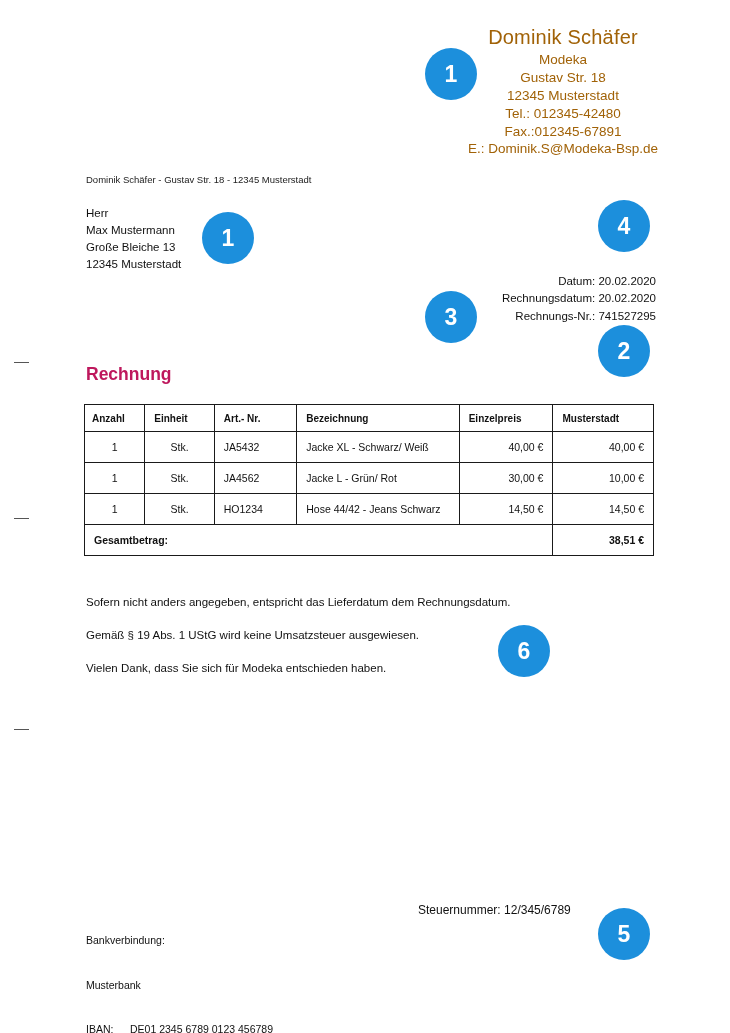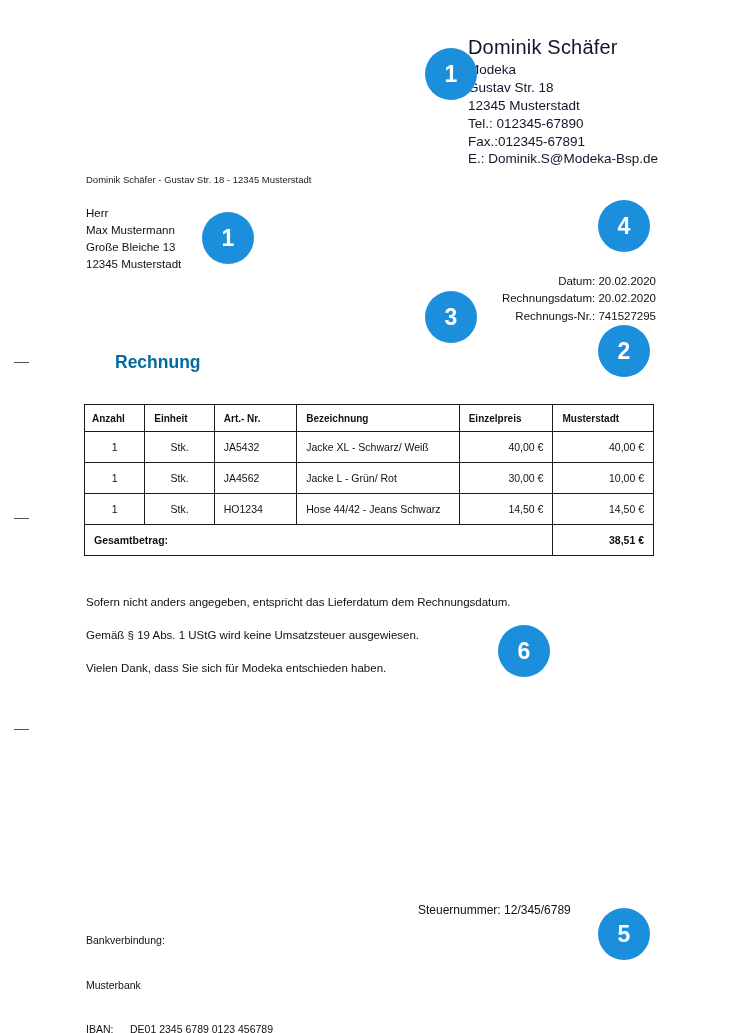--- a/index.html
+++ b/index.html
@@ -20,25 +20,25 @@
     left: 0; top: 0;
     width: 730px;
     height: 1033px;
     background: #fff;
   }
 
   
   .sender {
     position: absolute;
     right: 72px;
-    top: 34px;
-    text-align: left;
+    top: 24px;
+    text-align: center;
     line-height: 1.32;
     font-size: 13.5px;
-    color: #0f172a;
+    color: #a16207;
   }
   .sender .name {
     font-size: 20px;
     letter-spacing: .2px;
     margin-bottom: 1px;
   }
 
   
   .return-line {
     position: absolute;
@@ -66,25 +66,24 @@
     text-align: right;
     font-size: 11.5px;
     line-height: 1.52;
     color: #111;
   }
 
   
   .doc-title {
     position: absolute;
     left: 86px;
-    top: 352px;
+    top: 364px;
     font-size: 17.5px;
     font-weight: bold;
-    color: #0369a1;
-    margin-left: 29px;
+    color: #be185d;
   }
 
   
   .table-wrap {
     position: absolute;
     left: 84px;
     top: 404px;
     width: 570px;
   }
   table.items {
@@ -189,21 +188,21 @@
 
   <div class="fold" style="top:362px;"></div>
   <div class="fold" style="top:518px;"></div>
   <div class="fold" style="top:729px;"></div>
 
   <div class="sender">
     <div class="name">Dominik Schäfer</div>
     <div>Modeka</div>
     <div>Gustav Str. 18</div>
     <div>12345 Musterstadt</div>
-    <div>Tel.: 012345-67890</div>
+    <div>Tel.: 012345-42480</div>
     <div>Fax.:012345-67891</div>
     <div>E.: Dominik.S@Modeka-Bsp.de</div>
   </div>
 
   <div class="return-line">Dominik Schäfer - Gustav Str. 18 - 12345 Musterstadt</div>
 
   <div class="recipient">
     <div>Herr</div>
     <div>Max Mustermann</div>
     <div>Große Bleiche 13</div>

